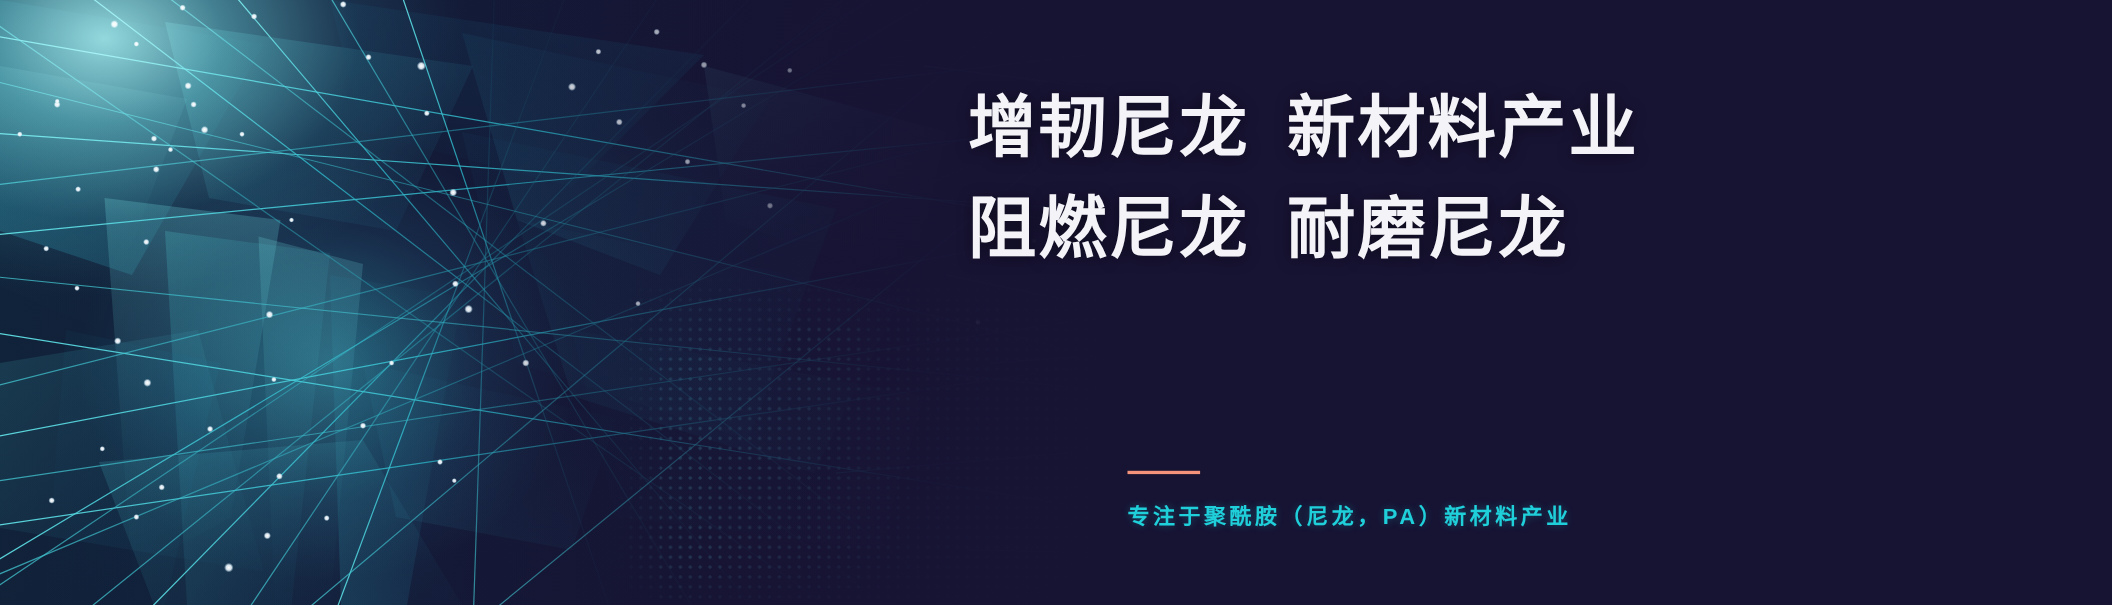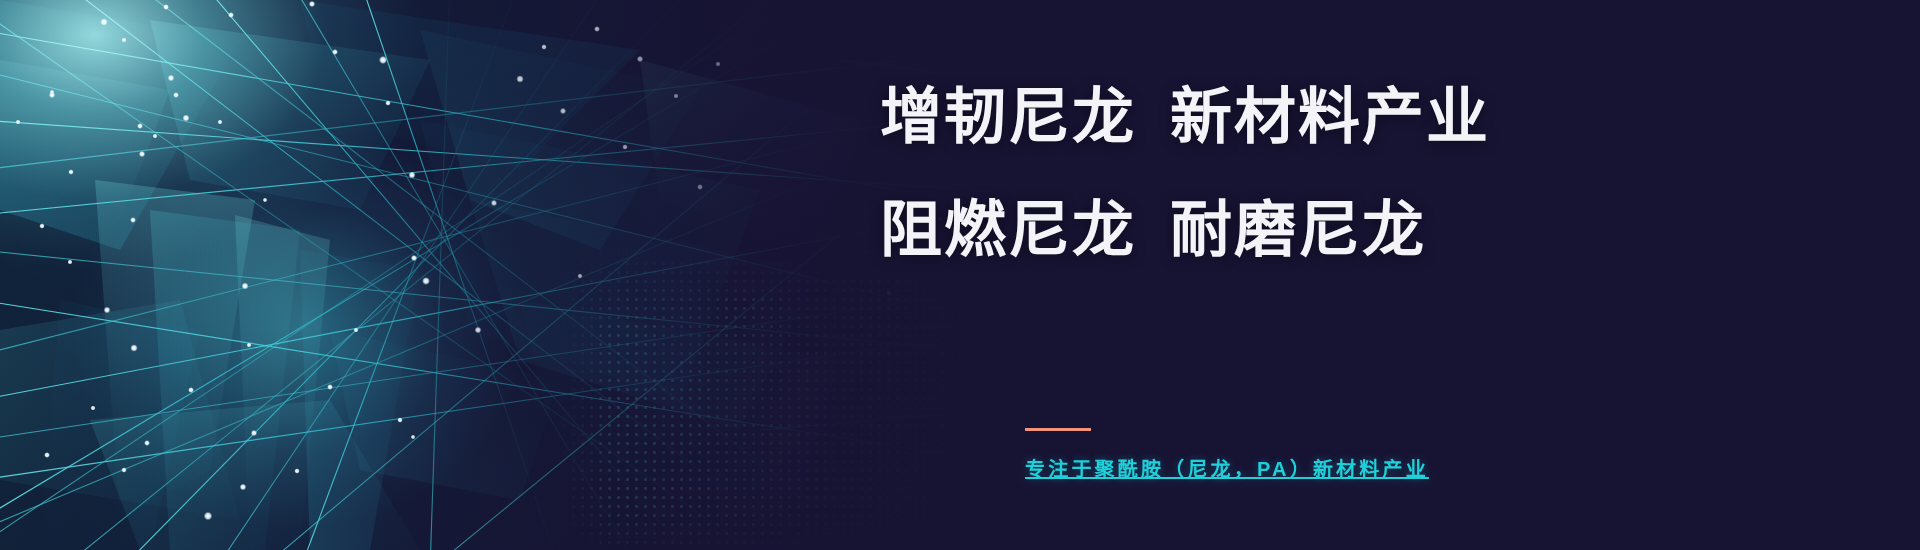--- a/index.html
+++ b/index.html
@@ -84,41 +84,40 @@
   .headline {
     color: #f4f4f8;
     font-size: 62px;
     font-weight: bold;
     letter-spacing: 2px;
     line-height: 1.0;
     white-space: nowrap;
     text-shadow: 0 2px 14px rgba(0,0,0,0.45);
   }
   .headline .gap { display: inline-block; width: 34px; }
-  #headline-2 { margin-top: 51px; }
+  #headline-2 { margin-top: 34px; font-family: Liberation Mono, monospace; }
 
   #tagline-wrap {
     position: absolute;
     left: 1025px;
     top: 428px;
   }
   #tagline-rule {
     width: 66px;
     height: 3px;
     background: #f3947a;
     margin-bottom: 22px;
   }
   #tagline {
     color: #1fd0da;
     font-size: 20px;
     font-weight: bold;
     letter-spacing: 3.2px;
     white-space: nowrap;
     text-shadow: 0 0 8px rgba(31,208,218,0.30);
-    text-decoration: underline;
   }
 </style>
 </head>
 <body>
 
 <div id="banner">
 
   <div class="layer" id="base-wash"></div>
 
   <div class="layer" id="halftone"></div>

